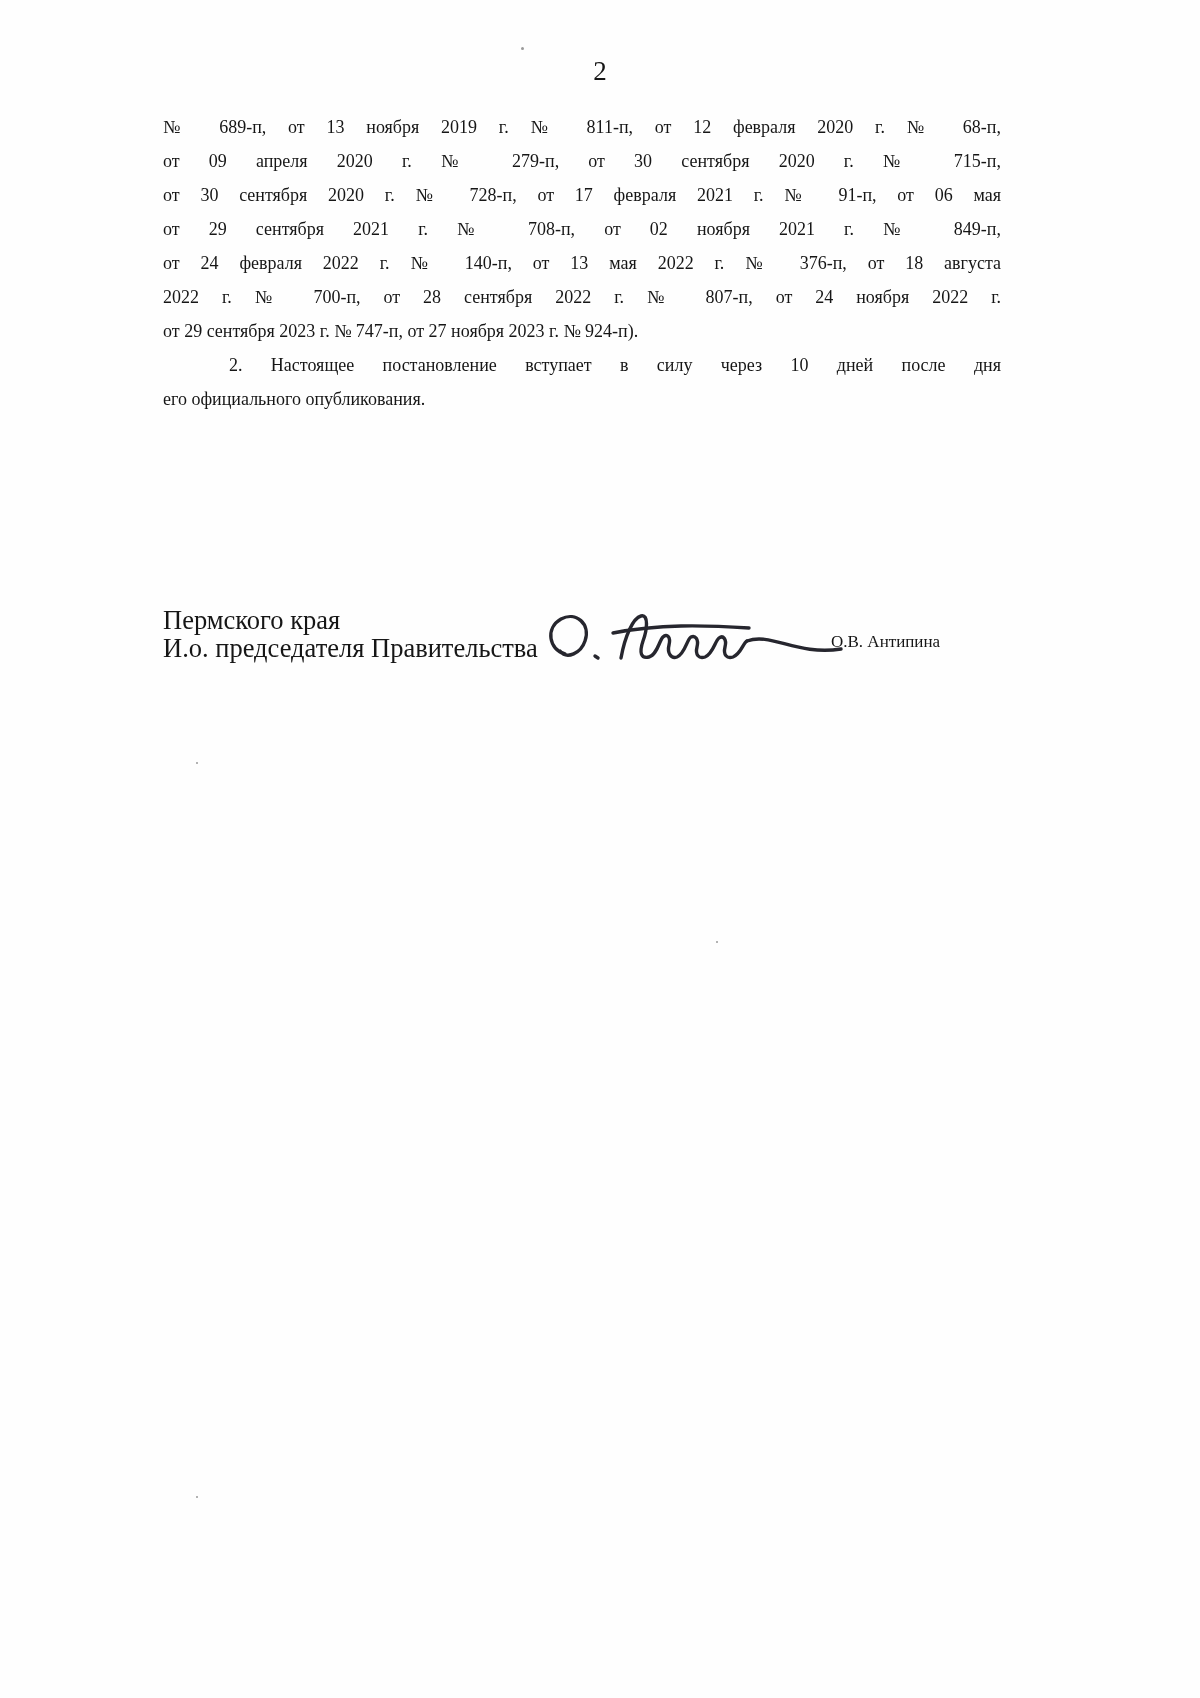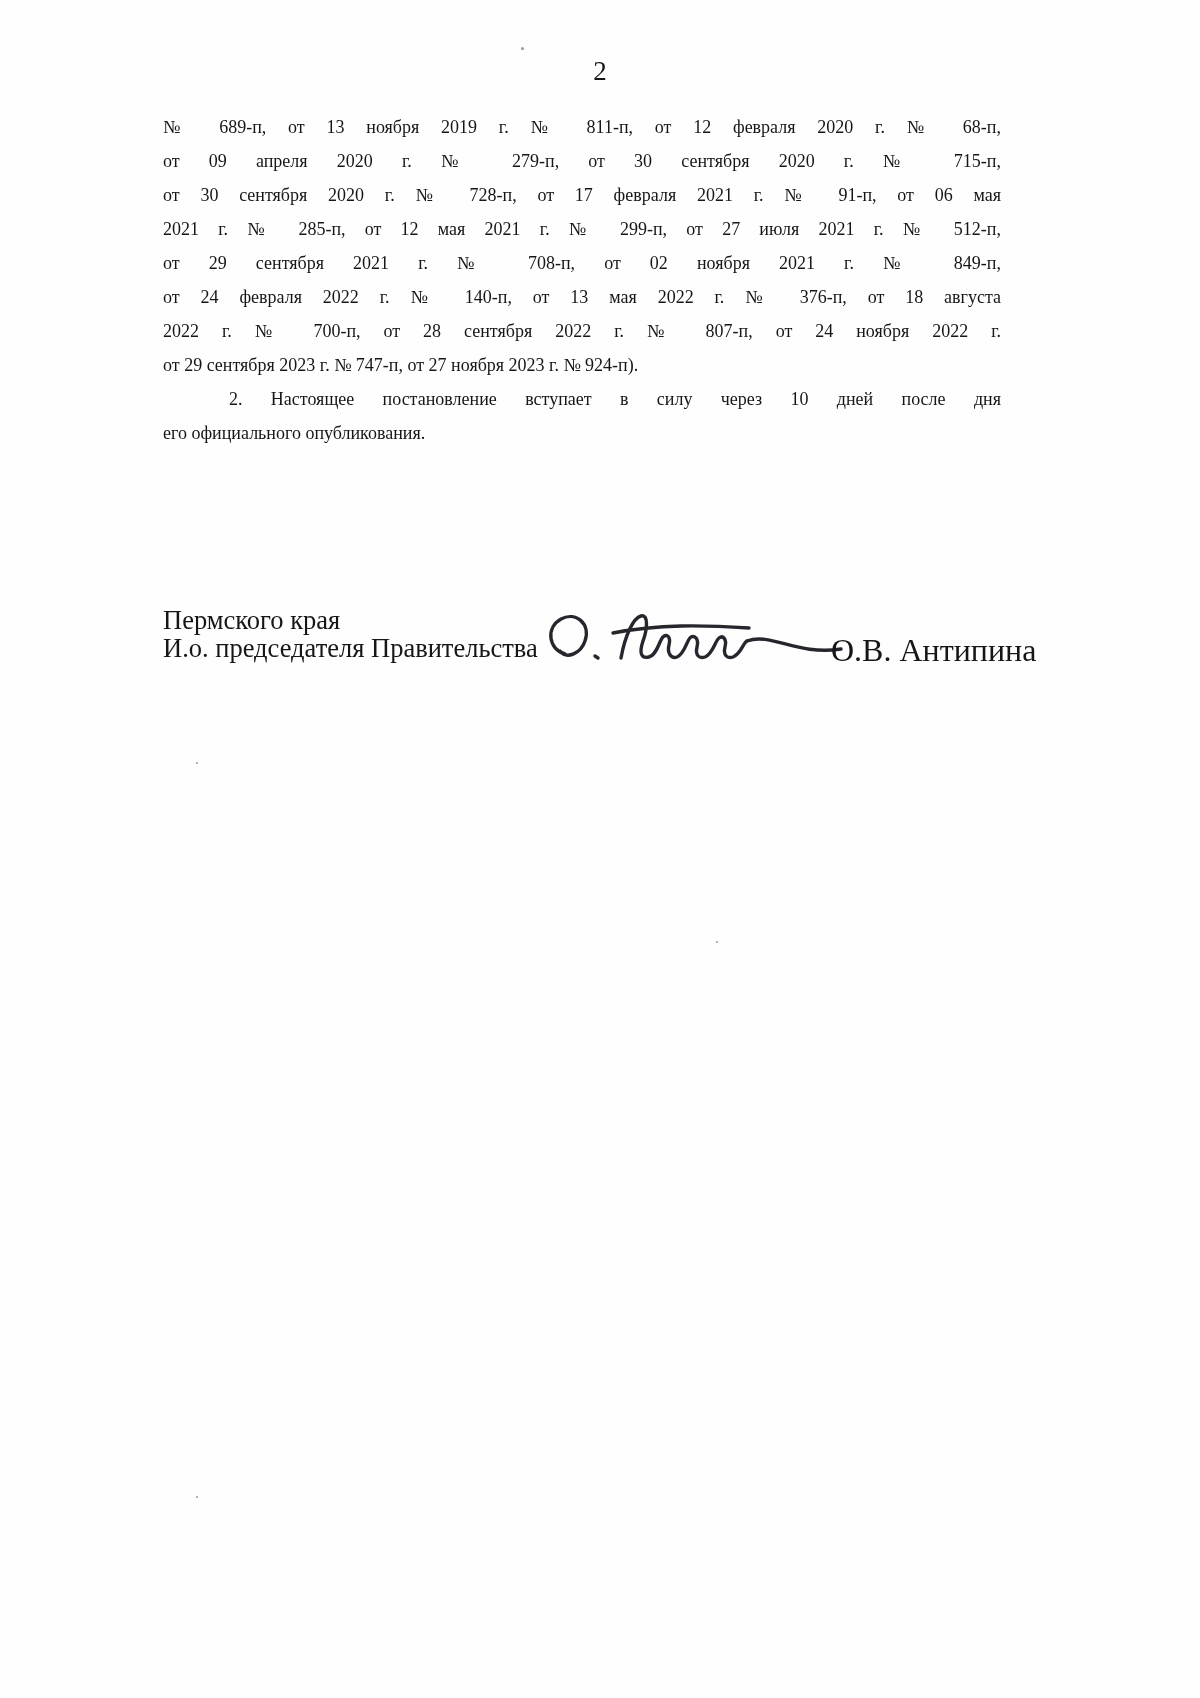--- a/index.html
+++ b/index.html
@@ -65,21 +65,21 @@
     position: absolute;
     left: 372px;
     top: 2px;
     width: 310px;
     height: 80px;
   }
   .sig-name {
     position: absolute;
     left: 668px;
     top: 34px;
-    font-size: 32px;
+    font-size: 17px;
     white-space: nowrap;
   }
   .speck {
     position: absolute;
     background: #9a9a9a;
     border-radius: 50%;
   }
 </style>
 </head>
 <body>
@@ -87,21 +87,20 @@
 <div class="page">
 
   <div class="page-number">2</div>
 
   <div class="content">
 
     <div>
       <div class="line just">№ 689-п, от 13 ноября 2019 г. № 811-п, от 12 февраля 2020 г. № 68-п,</div>
       <div class="line just">от 09 апреля 2020 г. № 279-п, от 30 сентября 2020 г. № 715-п,</div>
       <div class="line just">от 30 сентября 2020 г. № 728-п, от 17 февраля 2021 г. № 91-п, от 06 мая</div>
-      <div class="line just">2021 г. № 285-п, от 12 мая 2021 г. № 299-п, от 27 июля 2021 г. № 512-п,</div>
       <div class="line just">от 29 сентября 2021 г. № 708-п, от 02 ноября 2021 г. № 849-п,</div>
       <div class="line just">от 24 февраля 2022 г. № 140-п, от 13 мая 2022 г. № 376-п, от 18 августа</div>
       <div class="line just">2022 г. № 700-п, от 28 сентября 2022 г. № 807-п, от 24 ноября 2022 г.</div>
       <div class="line last">от 29 сентября 2023 г. № 747-п, от 27 ноября 2023 г. № 924-п).</div>
     </div>
 
     <div>
       <div class="line just indent">2. Настоящее постановление вступает в силу через 10 дней после дня</div>
       <div class="line last">его официального опубликования.</div>
     </div>

